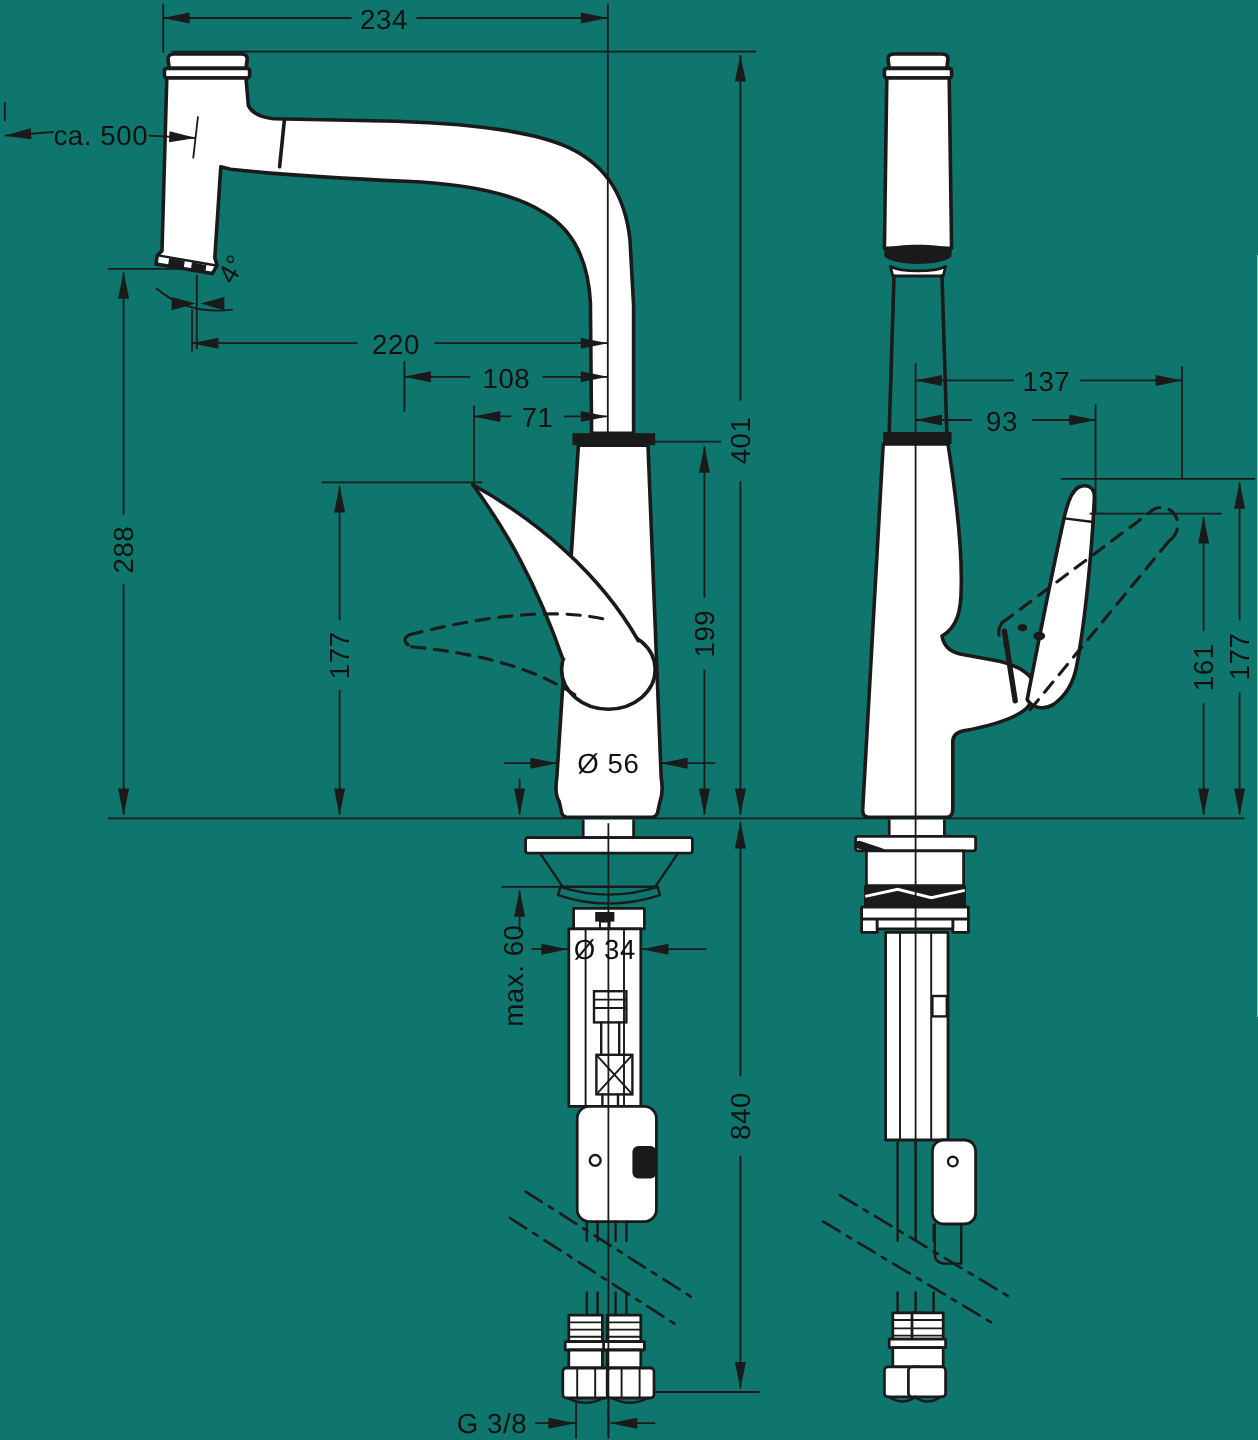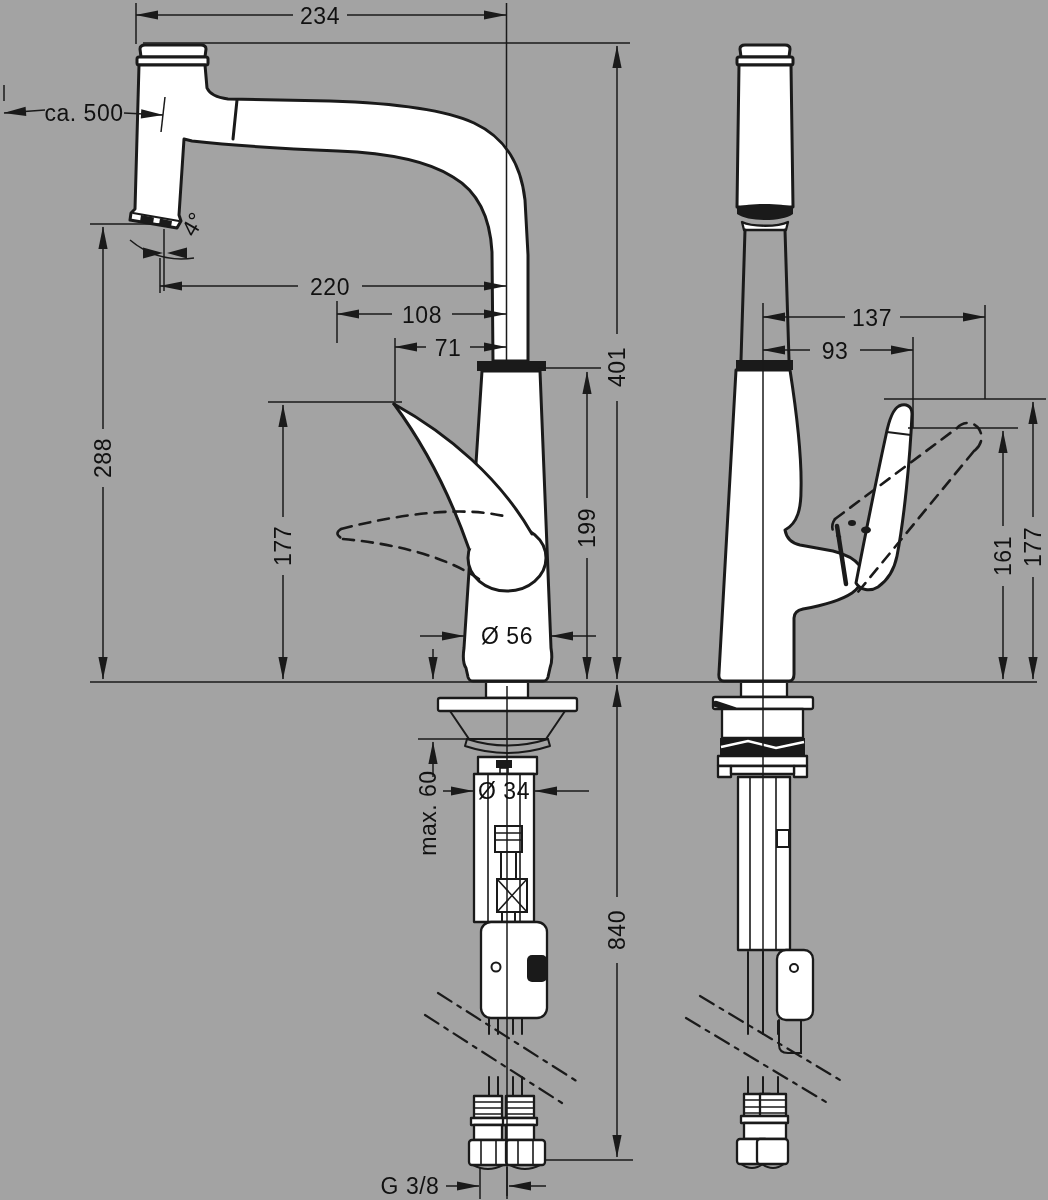--- a/index.html
+++ b/index.html
@@ -1,16 +1,16 @@
 <!DOCTYPE html>
 <html><head>
 <meta charset="utf-8">
 <style>
   html,body{margin:0;padding:0;background:#ffffff;}
-  .stage{width:1048px;height:1200px;background:#a3a3a3;position:relative;overflow:hidden;}
+  .stage{width:1048px;height:1200px;background:#0f766e;position:relative;overflow:hidden;}
   svg{display:block;}
   .outline{fill:#fff;stroke:#1a1a1a;stroke-width:3;stroke-linejoin:round;stroke-linecap:round;}
   .o2{fill:#fff;stroke:#1a1a1a;stroke-width:2.3;stroke-linejoin:round;}
   .ln3{fill:none;stroke:#1a1a1a;stroke-width:3;stroke-linecap:round;}
   .ln2{fill:none;stroke:#1a1a1a;stroke-width:2;stroke-linecap:round;}
   .inner{fill:none;stroke:#1a1a1a;stroke-width:1.6;}
   .dark{fill:#1a1a1a;stroke:none;}
   .dim{fill:none;stroke:#1a1a1a;stroke-width:1.5;}
   .dashed{fill:none;stroke:#1a1a1a;stroke-width:2.6;stroke-dasharray:11 8;stroke-linecap:round;}
   .breakline{fill:none;stroke:#1a1a1a;stroke-width:2.2;stroke-dasharray:16 7 4 7;stroke-linecap:round;}

